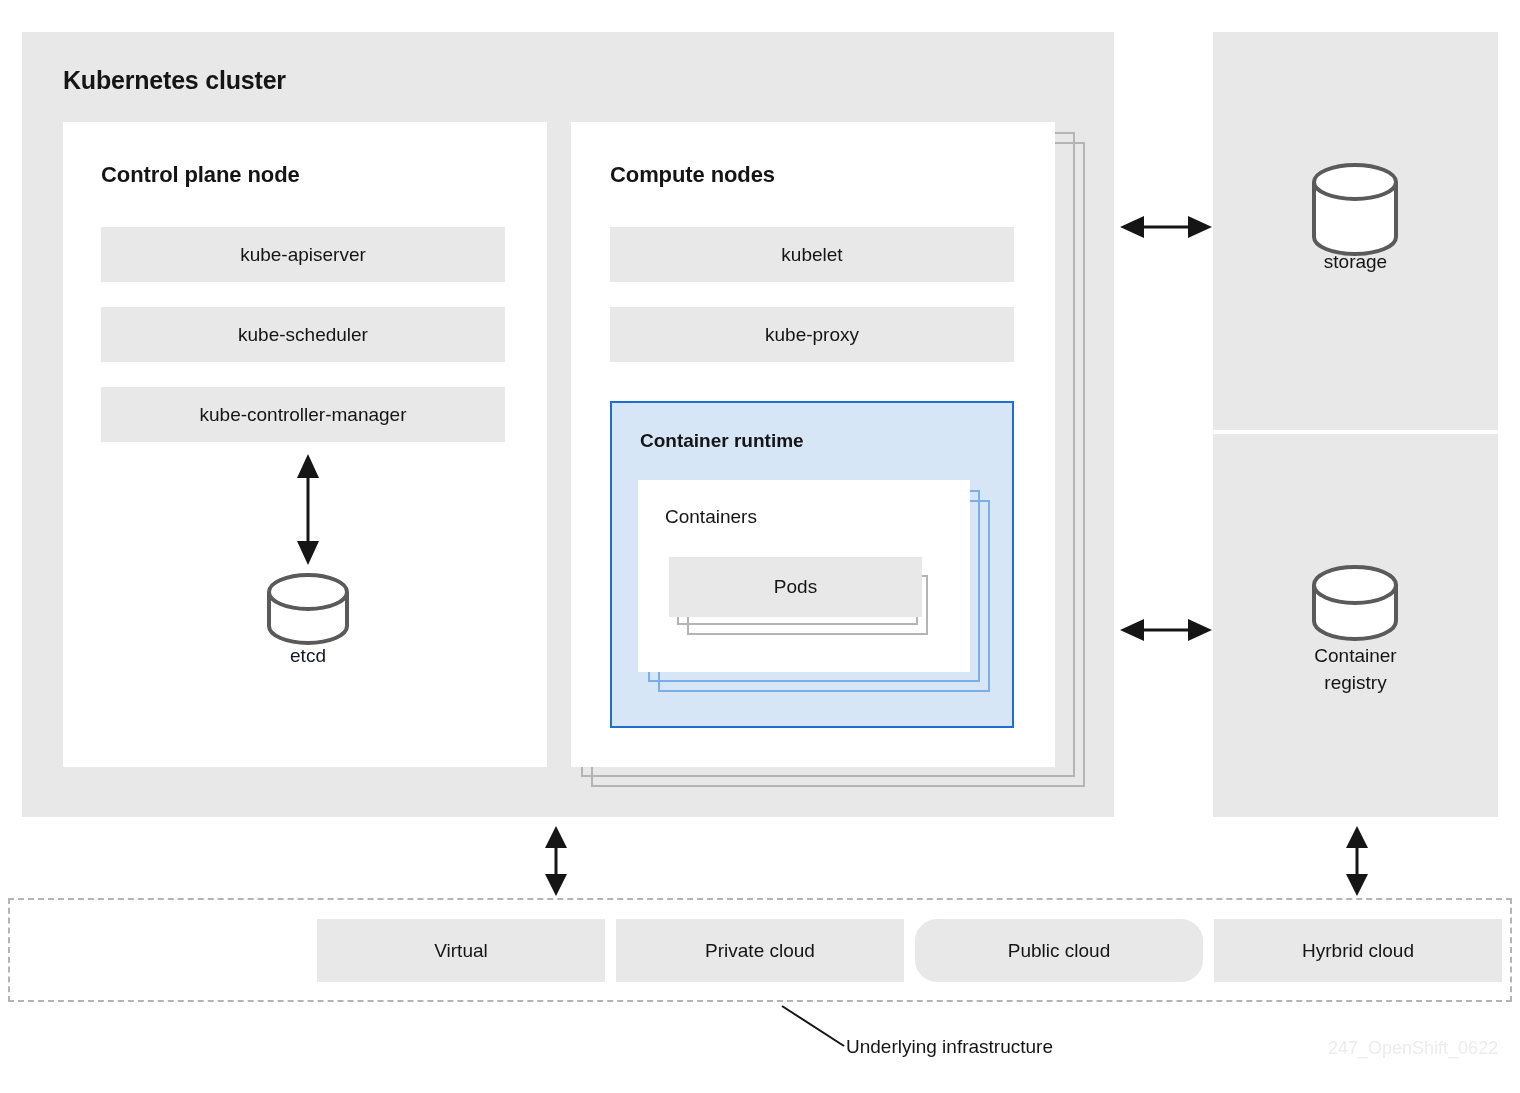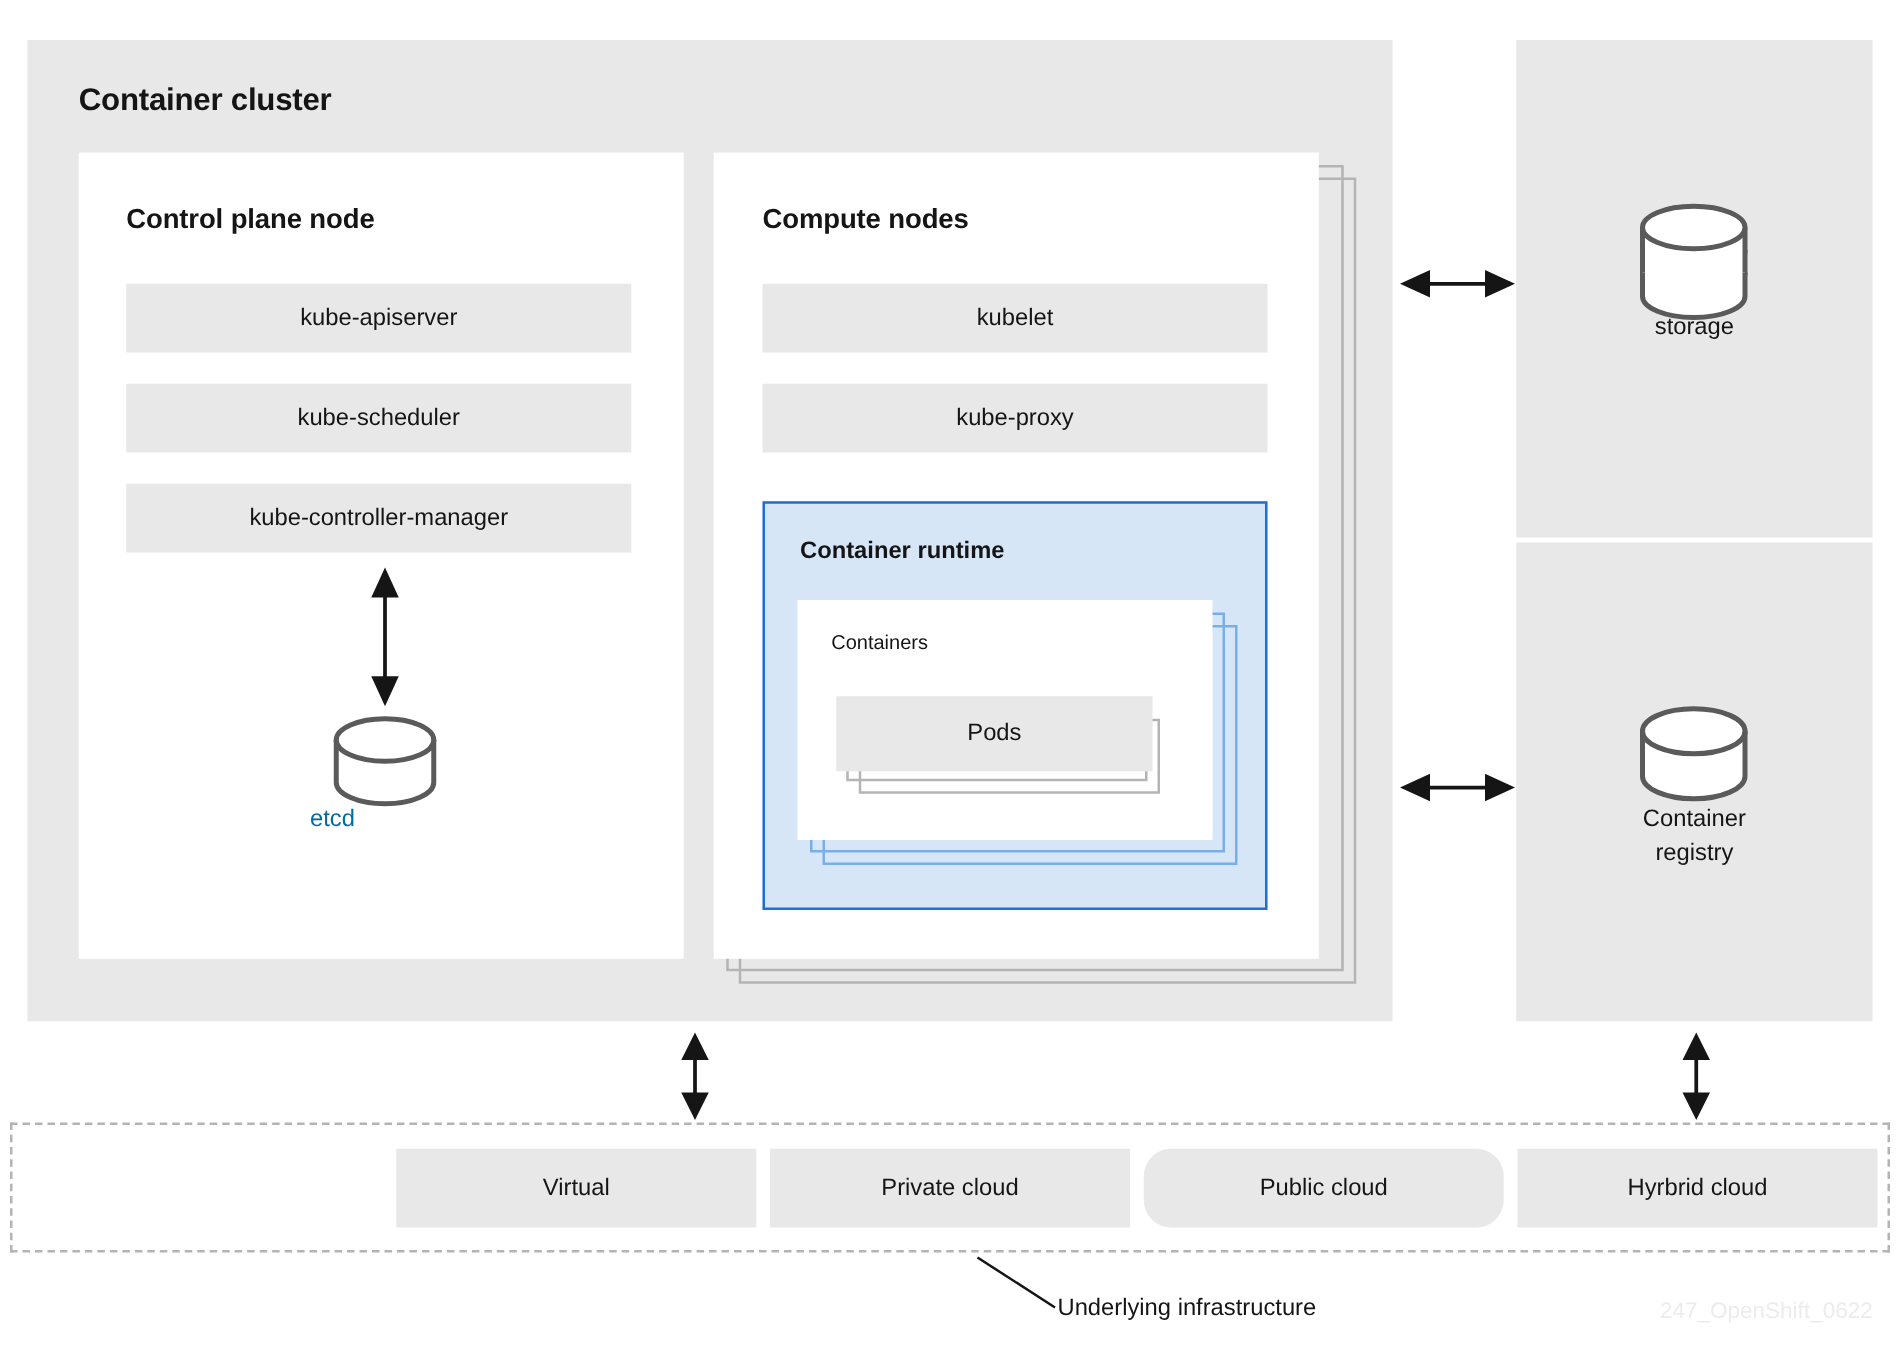--- a/index.html
+++ b/index.html
@@ -76,23 +76,23 @@
   .cp0 { top: 227px; }
   .cp1 { top: 307px; }
   .cp2 { top: 387px; }
   .cn0 { top: 227px; }
   .cn1 { top: 307px; }
 
   
   .etcd-wrap { left: 258px; top: 570px; width: 100px; height: 120px; }
   .etcd-label {
     left: 248px; top: 645px; width: 120px;
-    text-align: left;
-    font-size: 19px;
-    color: #0369a1;
+    text-align: center;
+    font-size: 19px;
+    color: #0f172a;
   }
 
   
   .v-arrow-etcd { left: 288px; top: 452px; width: 40px; height: 115px; }
 
   
   .runtime-box {
     left: 610px; top: 401px;
     width: 404px; height: 327px;
     background: #d6e6f7;
@@ -111,21 +111,21 @@
   .sb1 { left: 648px; top: 490px; width: 332px; height: 192px; }
   .sb2 { left: 658px; top: 500px; width: 332px; height: 192px; }
 
   .containers-card {
     left: 638px; top: 480px;
     width: 332px; height: 192px;
     background: #ffffff;
   }
   .containers-title {
     left: 665px; top: 506px;
-    font-size: 16px;
+    font-size: 19px;
     color: #151515;
     white-space: nowrap;
   }
 
   
   .stack-grey { border: 2px solid #b4b4b4; background: transparent; }
   .sg1 { left: 677px; top: 565px; width: 241px; height: 60px; }
   .sg2 { left: 687px; top: 575px; width: 241px; height: 60px; }
 
   .pods-chip {
@@ -206,21 +206,21 @@
     color: #ececec;
     white-space: nowrap;
   }
 </style>
 </head>
 <body>
 
 <div id="stage">
 
   <div class="abs cluster-panel"></div>
-  <div class="abs cluster-title">Container cluster</div>
+  <div class="abs cluster-title">Kubernetes cluster</div>
 
   <div class="abs stack-card stack-c2"></div>
   <div class="abs stack-card stack-c1"></div>
 
   <div class="abs node-panel control-panel"></div>
   <div class="abs node-title control-title">Control plane node</div>
 
   <div class="abs chip chip-cp cp0">kube-apiserver</div>
   <div class="abs chip chip-cp cp1">kube-scheduler</div>
   <div class="abs chip chip-cp cp2">kube-controller-manager</div>

